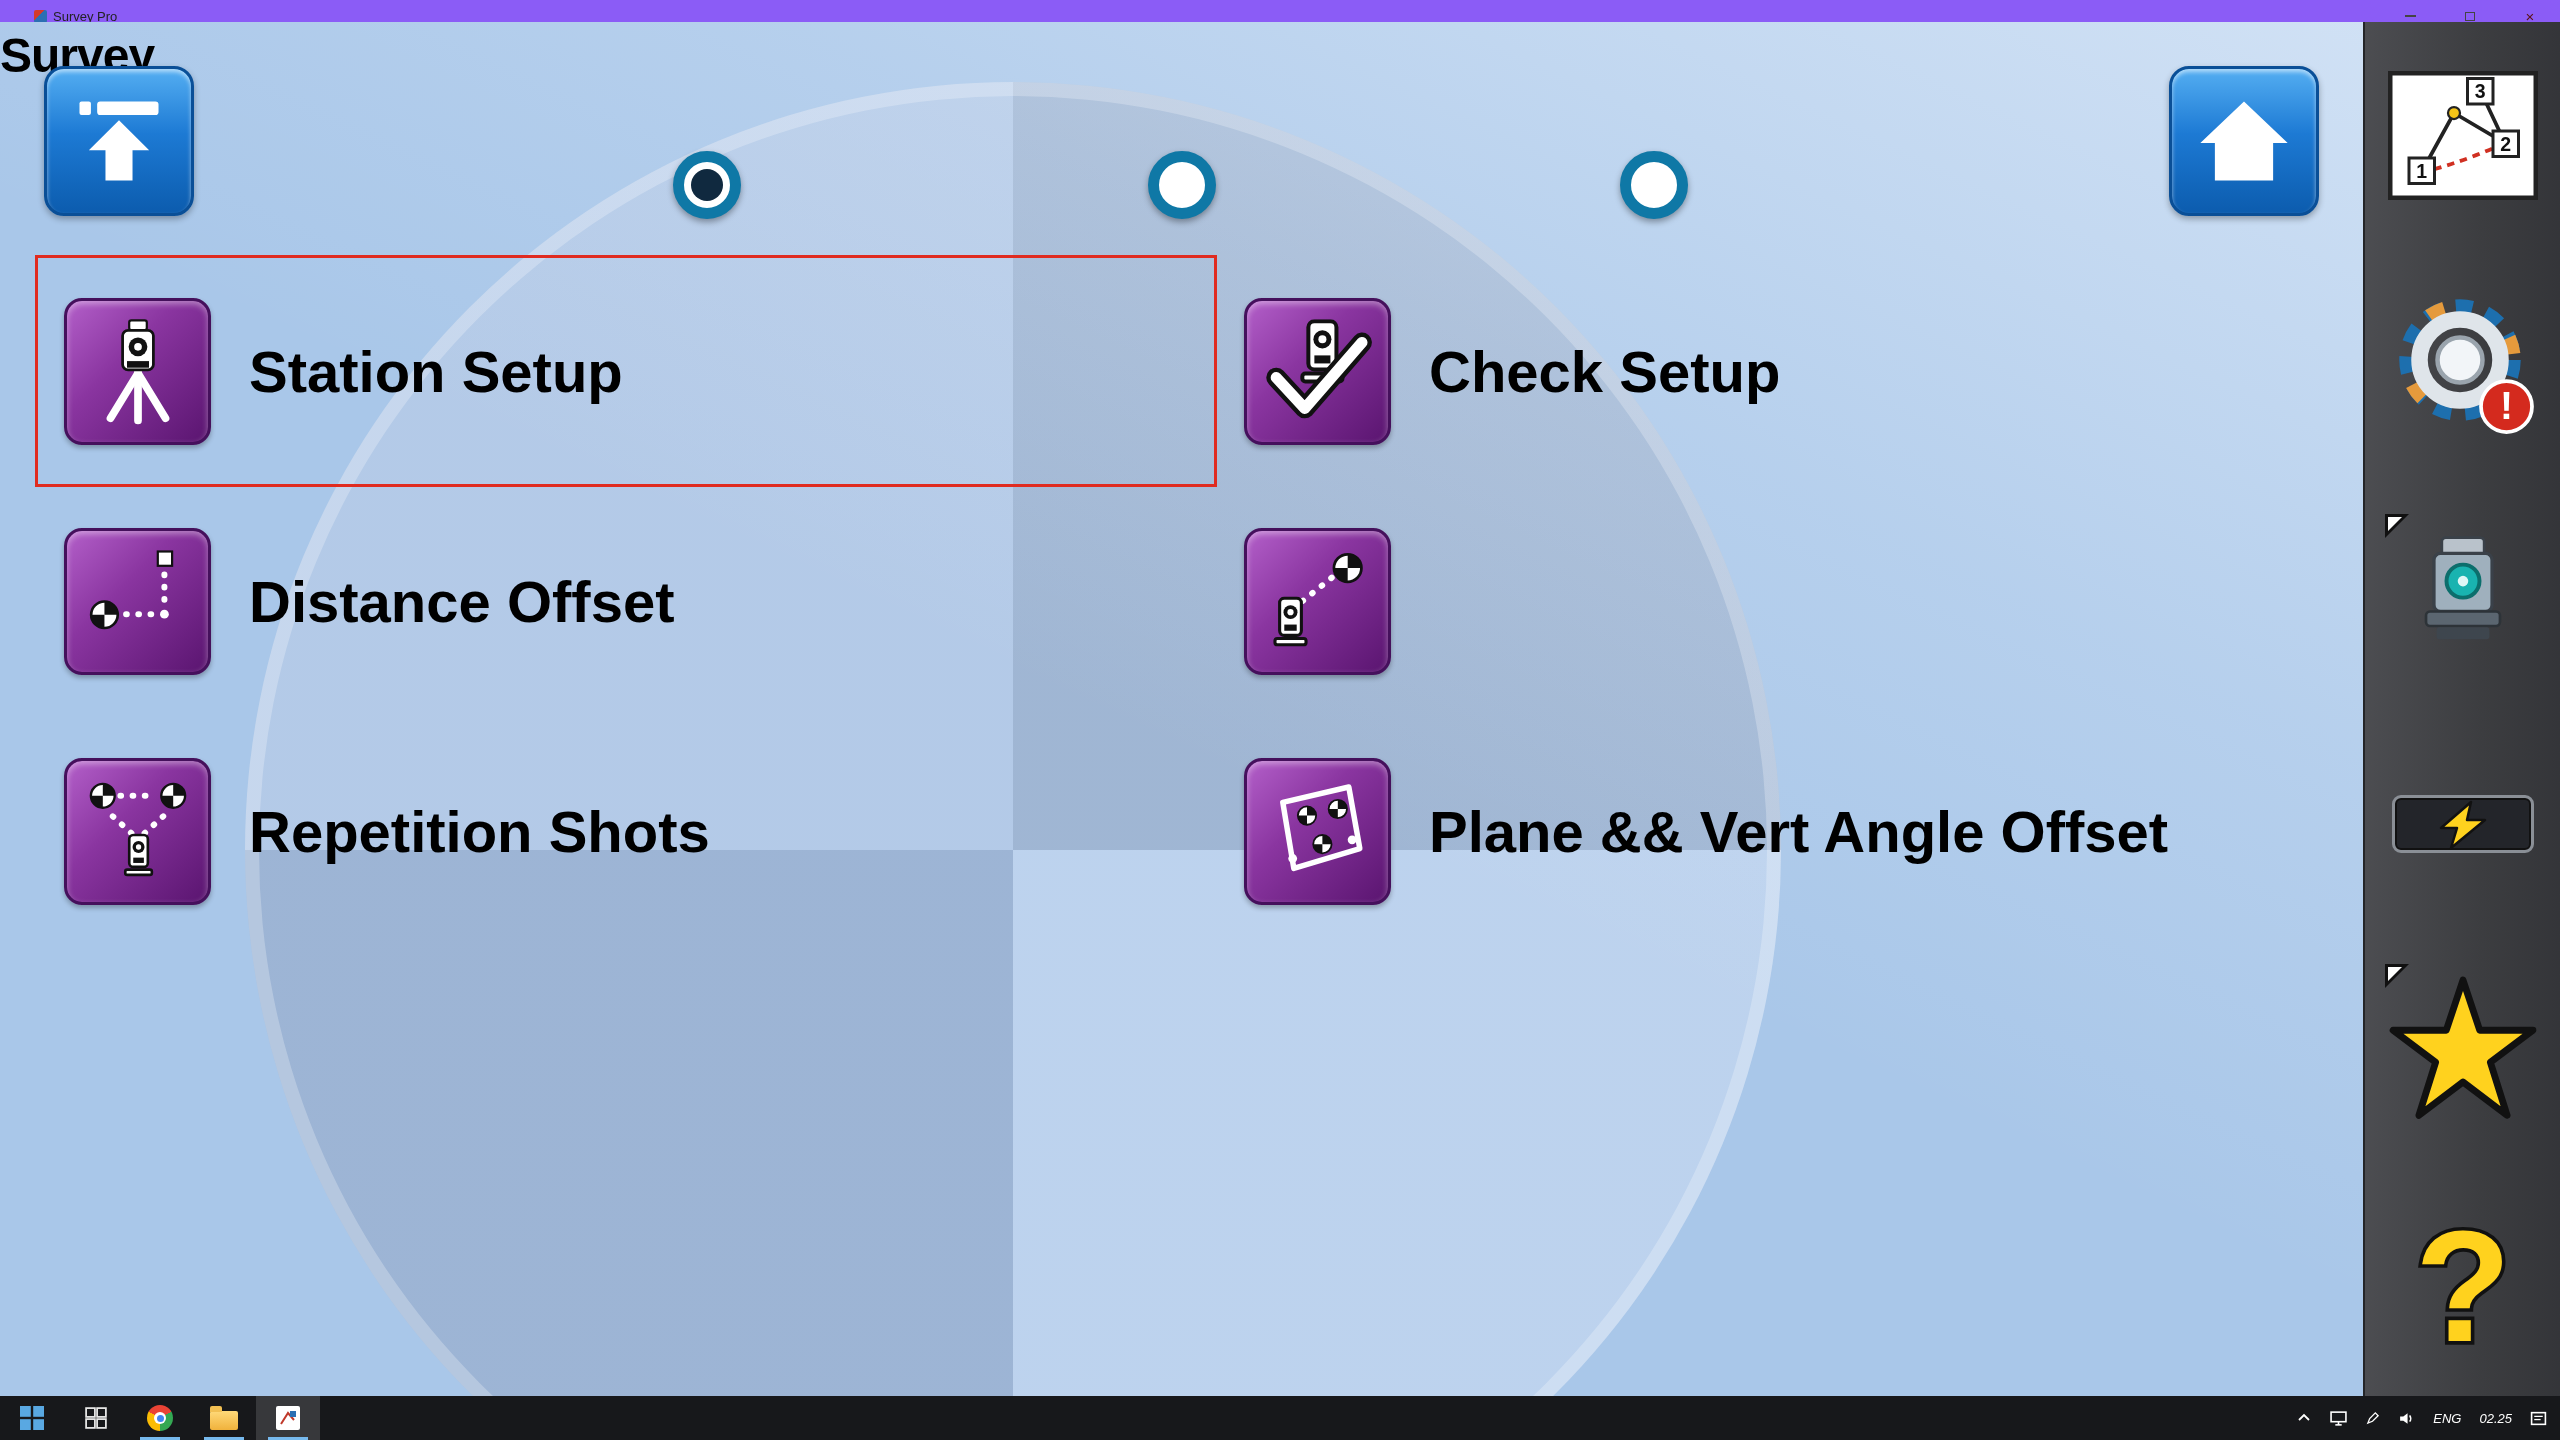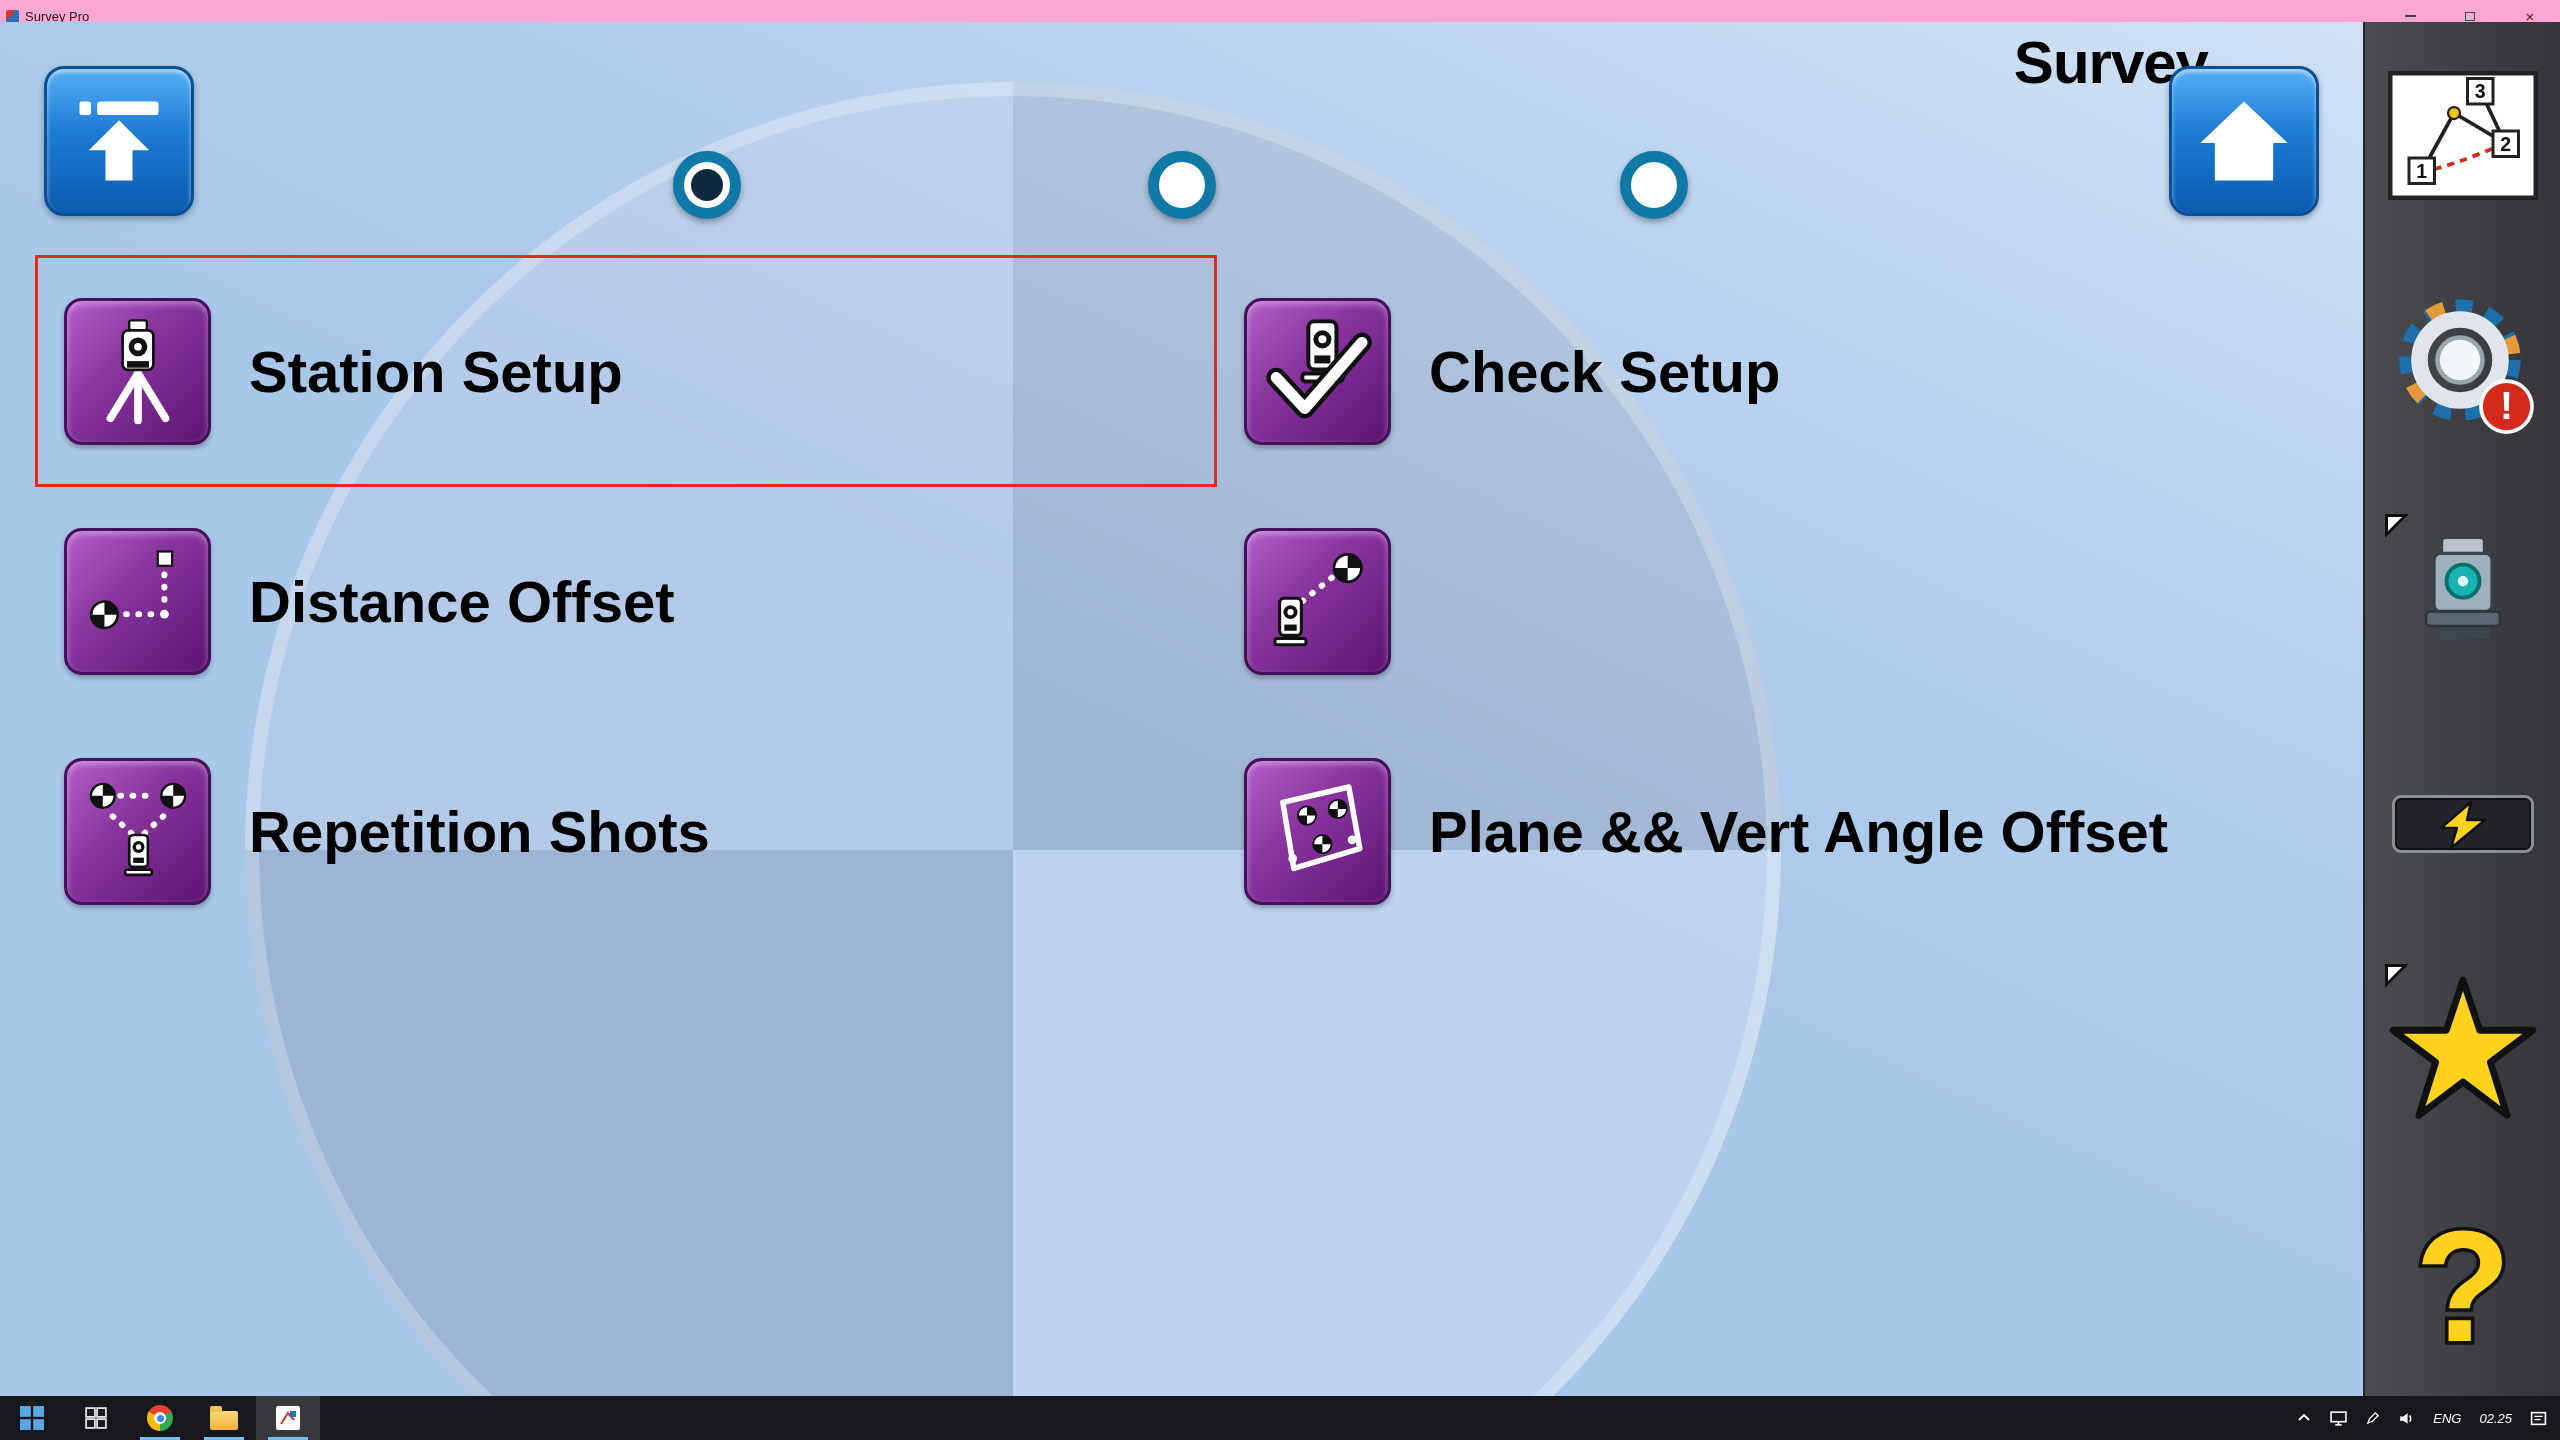--- a/index.html
+++ b/index.html
@@ -1,21 +1,21 @@
 <!DOCTYPE html>
 <html><head>
 <meta charset="utf-8">
 <style>
   html,body{margin:0;padding:0;width:2560px;height:1440px;overflow:hidden;
     font-family:"Liberation Sans",sans-serif;background:#000;}
   #screen{position:relative;width:2560px;height:1440px;overflow:hidden;}
 
   
-  #titlebar{position:absolute;top:0;left:0;width:2560px;height:33px;background:#f9a8d4;
-    display:flex;align-items:center;font-size:13px;color:#222;border-bottom:1px solid #cfcfcf;box-sizing:border-box;}
+  #titlebar{position:absolute;top:0;left:0;width:2560px;height:33px;background:#8b5cf6;
+    display:flex;align-items:center;font-size:13px;color:#222;border-bottom:1px solid #cfcfcf;box-sizing:border-box;padding-left:28px;}
   #titlebar .tb-appicon{width:13px;height:13px;margin:0 6px 0 6px;border-radius:2px;
     background:linear-gradient(135deg,#d43a2a 0 40%,#2b6fb3 40% 100%);}
   #titlebar .tb-title{flex:0 0 auto;}
   #titlebar .tb-spacer{flex:1;}
   .win-ctl{width:60px;height:22px;display:flex;align-items:center;justify-content:center;color:#333;}
   .ctl-min-glyph{display:block;width:11px;height:0;border-bottom:2px solid #444;}
   .ctl-max-glyph{display:block;width:10px;height:9px;border:1.5px solid #444;box-sizing:border-box;}
   .ctl-close-glyph{font-size:15px;line-height:1;color:#5a1111;}
 
   
@@ -23,22 +23,22 @@
   #main .wm-band{position:absolute;inset:0;
     background:linear-gradient(205deg,rgba(240,246,254,0.55) 0%,rgba(240,246,254,0.18) 30%,rgba(240,246,254,0) 52%);}
   #main .wm-circle{position:absolute;left:245px;top:60px;width:1536px;height:1536px;border-radius:50%;
     background:conic-gradient(from 0deg,
       rgba(150,165,190,0.50) 0 25%,
       rgba(205,220,242,0.55) 25% 50%,
       rgba(140,155,185,0.42) 50% 75%,
       rgba(190,205,230,0.50) 75% 100%);
     box-shadow:inset 0 0 0 14px rgba(255,255,255,0.25);}
 
-  .page-title{position:absolute;top:6px;left:0;width:2208px;text-align:right;
-    font-size:60px;font-weight:bold;color:#000;letter-spacing:-1px;}
+  .page-title{position:absolute;top:6px;left:0;width:2208px;text-align:left;
+    font-size:48px;font-weight:bold;color:#000;letter-spacing:-1px;}
 
   .nav-btn{position:absolute;top:44px;width:150px;height:150px;border-radius:20px;
     background:linear-gradient(180deg,#54aef2 0%,#1d7ad4 45%,#0c5cae 100%);
     border:3px solid #0a4f97;box-sizing:border-box;cursor:pointer;
     box-shadow:inset 0 3px 4px rgba(255,255,255,0.55),0 3px 6px rgba(0,0,0,0.3);
     display:flex;align-items:center;justify-content:center;}
   #btn-back{left:44px;}
   #btn-home{left:2169px;}
   .nav-btn svg{width:104px;height:104px;}
 

